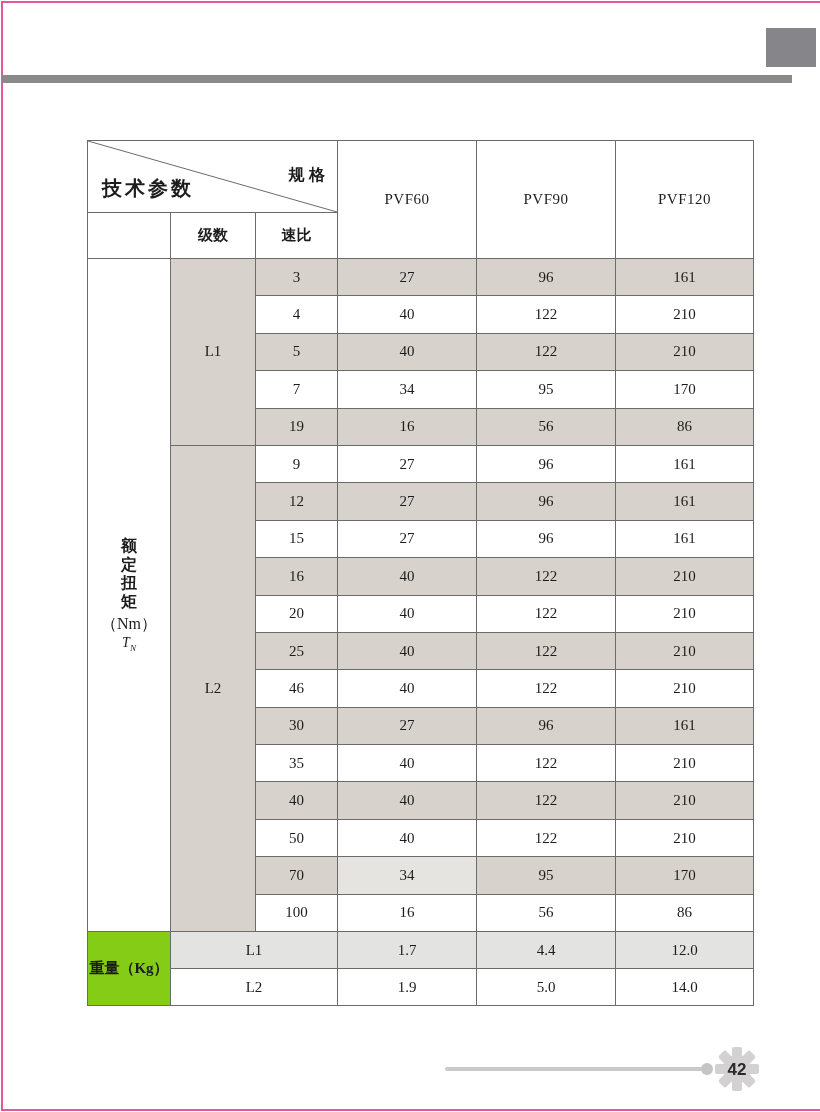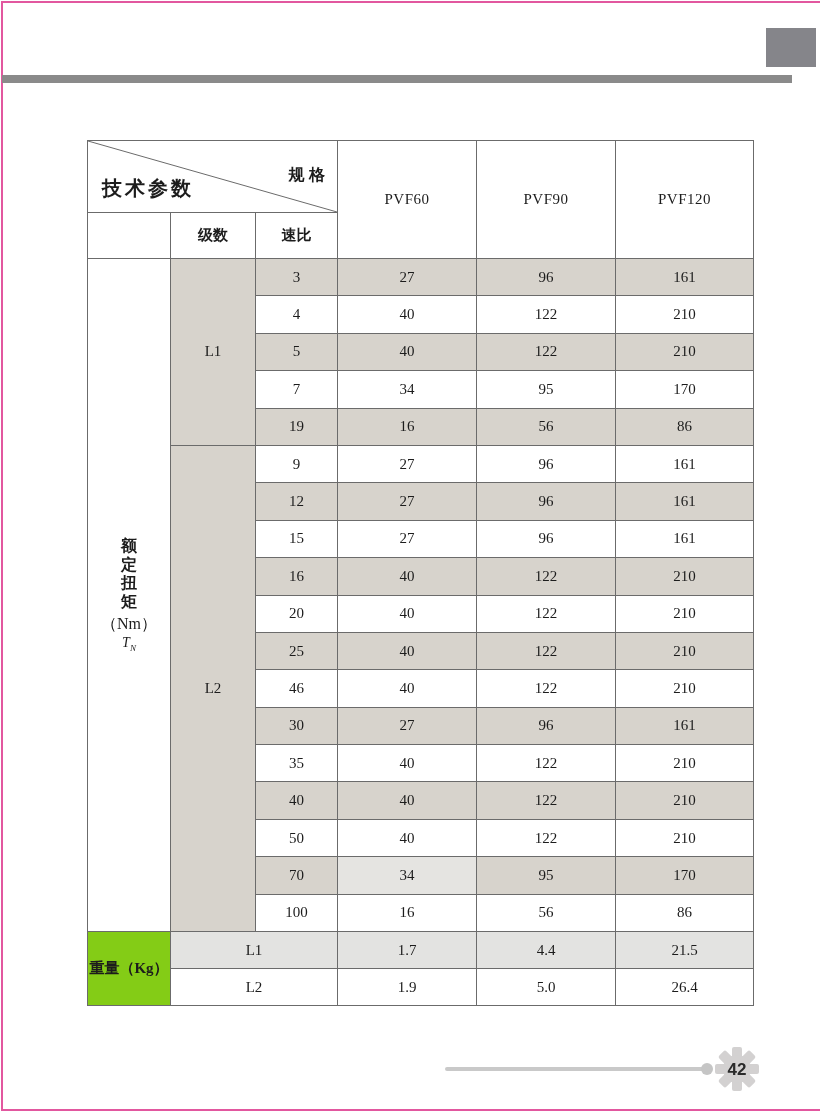--- a/index.html
+++ b/index.html
@@ -279,27 +279,27 @@
           <td>56</td>
           <td>86</td>
         </tr>
       </tbody>
     <tbody>
       <tr class="weight-row">
         <td class="weight-label-cell" rowspan="2">重量（Kg）</td>
         <td class="weight-shade" colspan="2">L1</td>
         <td class="weight-shade">1.7</td>
         <td class="weight-shade">4.4</td>
-        <td class="weight-shade">21.5</td>
+        <td class="weight-shade">12.0</td>
       </tr>
       <tr class="weight-row">
         <td colspan="2">L2</td>
         <td>1.9</td>
         <td>5.0</td>
-        <td>26.4</td>
+        <td>14.0</td>
       </tr>
     </tbody>
   </table>
 
   <div class="footer-line"></div>
   <div class="footer-dot"></div>
   <svg class="gear-badge" viewBox="-24 -24 48 48">
     <g fill="#d3d1d1">
       <rect x="-5" y="-22" width="10" height="44" rx="2"></rect>
       <rect x="-5" y="-22" width="10" height="44" rx="2" transform="rotate(45)"></rect>

